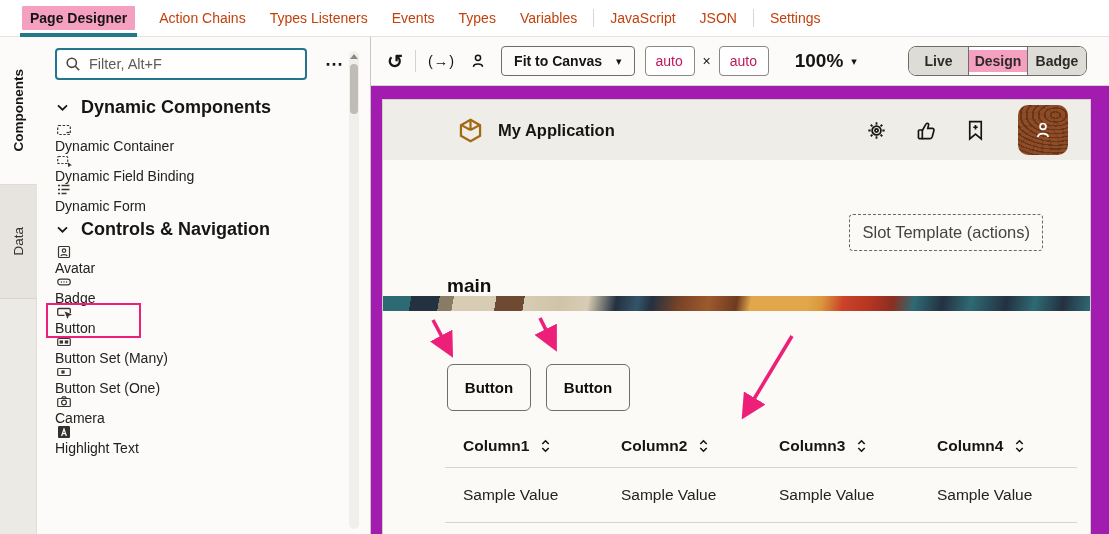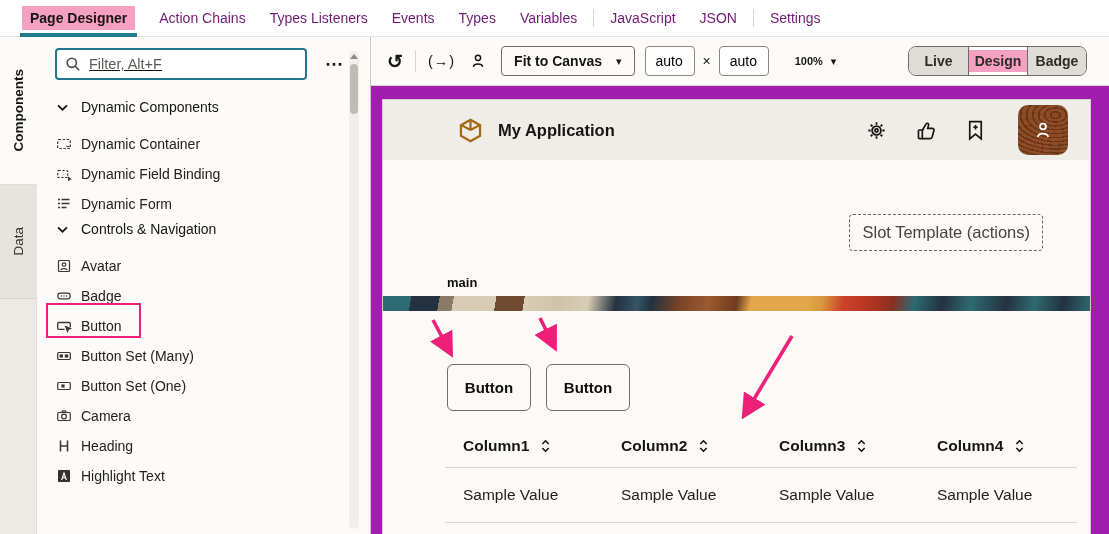--- a/index.html
+++ b/index.html
@@ -3,91 +3,91 @@
 <meta charset="utf-8">
 <style>
   * { box-sizing: border-box; margin: 0; padding: 0; }
   html,body { width:1109px; height:534px; overflow:hidden; }
   body { font-family:"Liberation Sans", sans-serif; background:#fff; color:#161513; position:relative; }
   svg { display:block; }
 
   
   .top-tabs { position:absolute; left:0; top:0; width:1109px; height:37px; background:#fff;
               border-bottom:1px solid #e6e3de; display:flex; align-items:center; padding-left:10px; }
-  .ttab { font-size:14px; color:#701a75; padding:0 12px; height:37px; display:flex; align-items:center; cursor:pointer; position:relative; white-space:nowrap; }
+  .ttab { font-size:14px; color:#c2410c; padding:0 12px; height:37px; display:flex; align-items:center; cursor:pointer; position:relative; white-space:nowrap; }
   .ttab.active { font-weight:bold; color:#161513; }
   .ttab.active .hl-pink { background:#f5a0c0; padding:4px 8px; border-radius:1px; }
   .ttab.active::after { content:""; position:absolute; left:10px; right:10px; bottom:0; height:4px; background:#21798c; }
   .tsep { width:1px; height:18px; background:#d9d6d0; margin:0 4px; }
 
   
   .side-strip { position:absolute; left:0; top:37px; width:37px; height:497px; background:#eceae5; border-right:1px solid #e0ddd7; }
   .vtab { width:37px; display:flex; align-items:center; justify-content:center; cursor:pointer; }
   .vtab span { writing-mode:vertical-rl; transform:rotate(180deg); font-size:13.5px; color:#34302b; }
   .vtab.active { background:#fcfbfa; height:148px; border-bottom:1px solid #e0ddd7; }
   .vtab.active span { font-weight:bold; color:#161513; }
   .vtab.idle { background:#e7e4df; height:114px; border-bottom:1px solid #d8d5cf; }
 
   
   .palette { position:absolute; left:37px; top:37px; width:334px; height:497px; background:#fcfbfa; border-right:1px solid #c9c5bf; overflow:hidden; }
   .filter-row { display:flex; align-items:center; padding:11px 10px 0 18px; }
   .filter-box { flex:0 0 252px; height:32px; border:2px solid #22768e; border-radius:4px; background:#fff; display:flex; align-items:center; padding:0 8px; }
-  .filter-box input { border:none; outline:none; width:190px; font-size:14.5px; color:#161513; font-family:"Liberation Sans",sans-serif; margin-left:8px; background:transparent;text-decoration:underline; }
+  .filter-box input { border:none; outline:none; width:190px; font-size:14.5px; color:#161513; font-family:"Liberation Sans",sans-serif; margin-left:8px; background:transparent; }
   .filter-box input::placeholder { color:#5f5b56; }
   .ellipsis-btn { margin-left:18px; font-size:18px; letter-spacing:2px; color:#161513; cursor:pointer; font-weight:bold; }
   .plist { padding:12px 0 0 0; }
   .sec-head { display:flex; align-items:center; height:30px; padding-left:20px; cursor:pointer; }
   .sec-head .chev { margin-right:13px; }
-  .sec-head .sec-title { font-size:14px; font-weight:normal; color:#161513; }
-  .p-item { display:flex; align-items:flex-end; height:30px; padding-left:18px; cursor:pointer; }
+  .sec-head .sec-title { font-size:18px; font-weight:bold; color:#161513; }
+  .p-item { display:flex; align-items:flex-start; height:30px; padding-left:18px; cursor:pointer;flex-direction:column; }
   .p-item .p-ic { width:17px; display:flex; justify-content:center; margin-right:9px; }
   .p-item .p-lab { font-size:14px; color:#24221f; }
   .p-item.hl { position:relative; }
   .p-item.hl::before { content:""; position:absolute; left:9px; top:-1px; width:91px; height:31px; border:2px solid #ed2079; }
   
   .pscroll { position:absolute; right:11px; top:14px; width:10px; height:478px; background:#f1efeb; border-radius:5px; }
   .pscroll .up { position:absolute; top:3px; left:1px; width:0; height:0; border-left:4px solid transparent; border-right:4px solid transparent; border-bottom:5px solid #8b8781; }
   .pscroll .thumb { position:absolute; top:13px; left:1px; width:8px; height:50px; background:#bfbcb5; border-radius:4px; }
 
   
   .work { position:absolute; left:371px; top:37px; width:738px; height:497px; }
   .canvas-toolbar { height:49px; background:#fcfbfa; border-bottom:1px solid #d7d4ce; display:flex; align-items:center; padding:0 22px 0 16px; }
   .tb-icon { color:#161513; cursor:pointer; display:flex; align-items:center; }
   .tb-refresh { font-size:19px; font-weight:bold; transform:scaleX(-1); }
   .tb-sep { width:1px; height:22px; background:#d7d4ce; margin:0 12px; }
   .tb-insert { font-size:14.5px; letter-spacing:1px; margin-right:14px; }
   .tb-person { margin-right:14px; }
   .fit-btn { height:30px; border:1px solid #6f6c66; border-radius:4px; background:#fcfbfa; display:flex; align-items:center; padding:14px 12px; cursor:pointer;text-align:center; }
   .fit-btn .lbl { font-size:14px; font-weight:bold; color:#161513; margin-right:14px; }
   .caret { font-size:11px; color:#161513; }
-  .dim-input { width:50px; height:30px; border:1px solid #8b8781; border-radius:4px; background:#fff; font-size:14px; color:#000000; text-align:left; padding-left:10px; font-family:"Liberation Sans",sans-serif; }
+  .dim-input { width:50px; height:30px; border:1px solid #8b8781; border-radius:4px; background:#fff; font-size:14px; color:#be185d; text-align:left; padding-left:10px; font-family:"Liberation Sans",sans-serif; }
   .times { margin:0 8px; font-size:14px; color:#161513; }
   .zoom-ctl { display:flex; align-items:center; margin-left:26px; cursor:pointer; }
-  .zoom-ctl .lbl { font-size:11px; font-weight:bold; margin-right:8px; }
+  .zoom-ctl .lbl { font-size:19px; font-weight:bold; margin-right:8px; }
   .mode-group { margin-left:auto; display:flex; border:1px solid #6f6c66; border-radius:8px; overflow:hidden; height:30px; }
   .mode-seg { width:59px; display:flex; align-items:center; justify-content:center; font-size:14px; font-weight:bold; color:#2e2b27; background:#dedcd6; cursor:pointer; border-left:1px solid #6f6c66; }
   .mode-seg:first-child { border-left:none; }
   .mode-seg.active { background:#fff; }
   .mode-seg.active .hl-pink { background:#f5a0c0; padding:3px 6px; }
 
   
   .canvas-area { position:relative; height:448px; background:#a21caf; overflow:hidden; }
   .page { position:absolute; left:12px; top:14px; width:707px; height:440px; background:#fbfaf7; box-shadow:0 0 0 1px #d2cfc8; }
   .app-header { height:60px; background:#efede8; display:flex; align-items:center; padding:0 22px 0 74px; }
   .app-title { font-size:16.5px; font-weight:bold; color:#161513; margin-left:14px; }
   .hdr-icons { margin-left:auto; display:flex; align-items:center; gap:27px; }
   .hdr-ic { cursor:pointer; }
   .wood-avatar { width:50px; height:50px; border-radius:10px; cursor:pointer;
     background-color:#8e4c27;
     background-image:
       repeating-radial-gradient(ellipse 140% 90% at 75% 20%, rgba(46,18,5,0) 0 4px, rgba(46,18,5,.38) 4px 6px),
       repeating-radial-gradient(ellipse 120% 100% at 20% 80%, rgba(255,190,130,0) 0 6px, rgba(120,60,25,.35) 6px 8px);
     display:flex; align-items:center; justify-content:center; margin-left:5px; }
   .main-row { height:136px; position:relative; }
-  .page-heading { position:absolute; left:64px; top:115px; font-size:13px; font-weight:bold; color:#100f0e; }
+  .page-heading { position:absolute; left:64px; top:115px; font-size:19px; font-weight:bold; color:#100f0e; }
   .slot-box { position:absolute; right:47px; top:54px; height:37px; border:1px dashed #6b6762; border-radius:4px; display:flex; align-items:center; padding:0 12px; }
   .slot-box span { font-size:16.5px; color:#474440; }
   .pattern-strip { height:15px;
     background:linear-gradient(100deg,
       #2e6a74 0%, #2e6a74 4%, #243140 4%, #243140 8%, #8a7b66 8%, #8a7b66 10%,
       #d8cdb4 10%, #d8cdb4 16%, #6f4a33 16%, #6f4a33 20%, #d8cdb4 20%, #cfc3a8 25%,
       #d8cdb4 29%, #243140 33%, #35546a 36%, #243140 38%, #7a4426 42%, #9c5a2e 46%,
       #6f3b20 50%, #e2a74a 52%, #e2a74a 60%, #d9973c 62%, #cc4229 65%, #b23422 69%,
       #8a2f20 72%, #2e6a74 75%, #243140 79%, #2e6a74 83%, #243140 88%, #2e6a74 92%,
       #243140 96%, #2e6a74 100%); }
@@ -258,28 +258,20 @@
           <svg width="16" height="16" viewBox="0 0 16 16" fill="none" stroke="#3a362f" stroke-width="1.2">
             <rect x="1.7" y="4.5" width="12.6" height="8" rx="1"></rect>
             <circle cx="8" cy="8.5" r="2.4"></circle>
             <path d="M5.6 4.5l1-1.6h2.8l1 1.6"></path>
           </svg>
         </span>
       <span class="p-lab">Camera</span>
     </div>
     <div class="p-item">
       <span class="p-ic">
-          <svg width="16" height="16" viewBox="0 0 16 16" fill="none" stroke="#3a362f" stroke-width="1.5">
-            <path d="M4.5 2.5v11M11.5 2.5v11M4.5 8h7"></path>
-          </svg>
-        </span>
-      <span class="p-lab">Heading</span>
-    </div>
-    <div class="p-item">
-      <span class="p-ic">
           <svg width="16" height="16" viewBox="0 0 16 16">
             <rect x="2" y="2" width="12" height="12" rx="1" fill="#34302b"></rect>
             <path d="M5.6 12l2.4-7 2.4 7M6.6 9.6h2.8" stroke="#fff" fill="none" stroke-width="1.2"></path>
           </svg>
         </span>
       <span class="p-lab">Highlight Text</span>
     </div>
   </div>
 
   <div class="pscroll">

